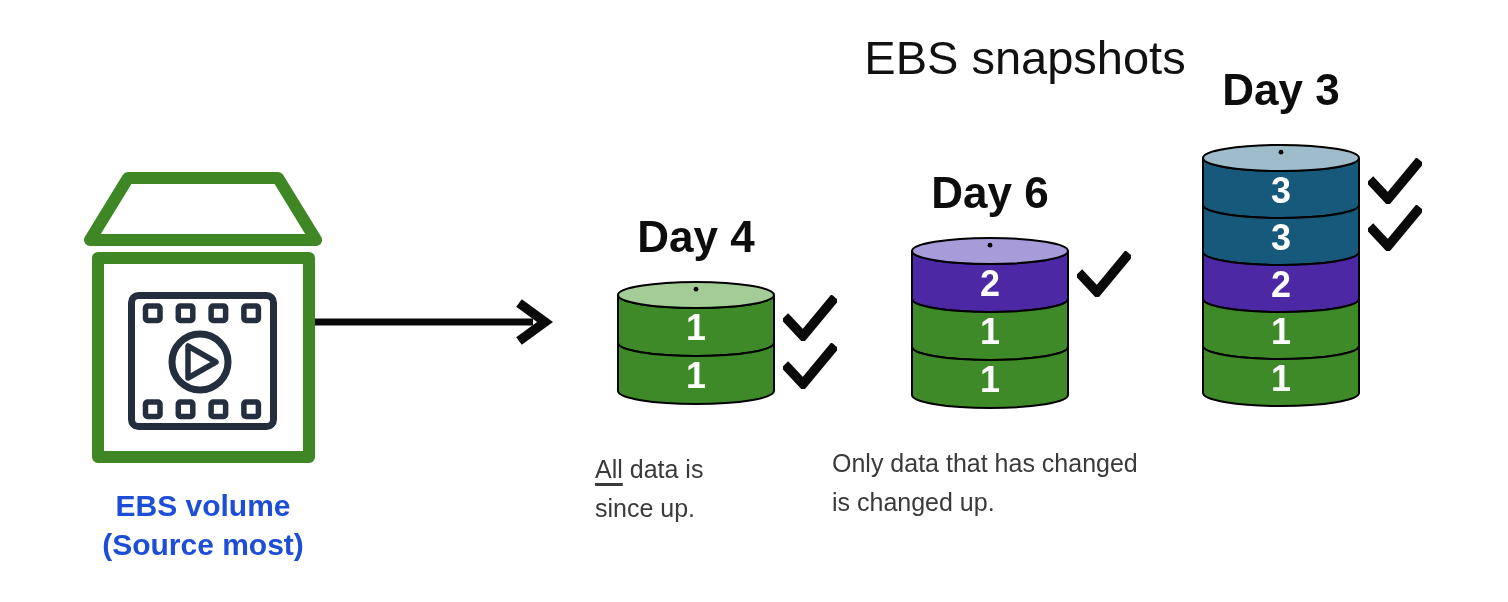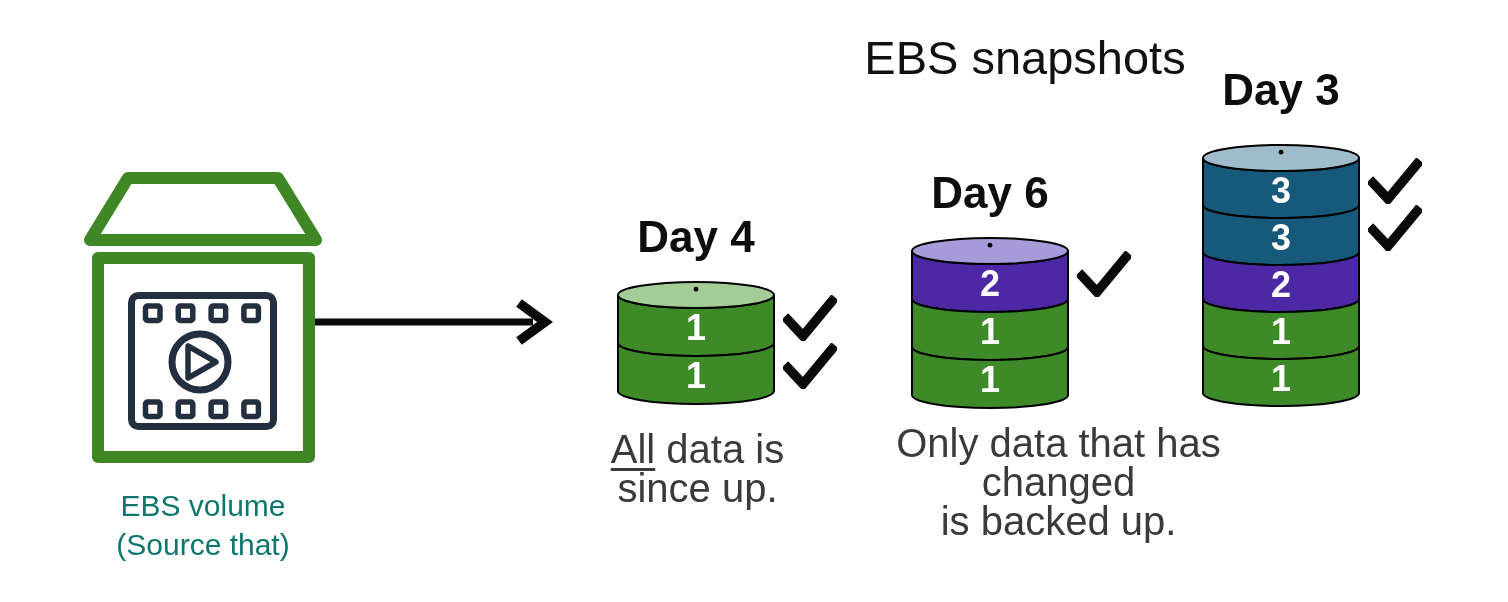--- a/index.html
+++ b/index.html
@@ -8,41 +8,41 @@
 
   .diagram-title{
     position:absolute;left:840px;top:30px;width:370px;
     text-align:center;font-size:47px;font-weight:normal;color:#111;letter-spacing:0;
   }
 
   
   .source-icon{position:absolute;left:84px;top:170px;}
   .source-label{
     position:absolute;left:78px;top:486px;width:250px;text-align:center;
-    font-size:30px;color:#0f766e;line-height:39px;
+    font-size:30px;color:#1d4ed8;line-height:39px;font-weight:bold;
   }
 
   .arrow-svg{position:absolute;left:315px;top:298px;}
 
   
   .stack{position:absolute;width:162px;height:0;}
   .stack-0{left:615px;top:279px;}
   .stack-1{left:909px;top:235px;}
   .stack-2{left:1200px;top:142px;}
   .day-label{
     position:absolute;left:-20px;right:-20px;bottom:17px;text-align:center;
     font-size:44px;font-weight:bold;color:#0d0d0d;white-space:nowrap;
   }
   .stack-2 .day-label{bottom:27px;}
   .check{position:absolute;}
 
   
-  .caption{position:absolute;text-align:center;color:#3a3a3a;font-size:40px;line-height:39px;}
+  .caption{position:absolute;text-align:left;color:#3a3a3a;font-size:25px;line-height:39px;margin-top:20px;}
   .caption-day1{left:595px;top:430px;width:205px;}
-  .caption-incremental{left:856px;top:424px;width:405px;}
+  .caption-incremental{left:832px;top:424px;width:405px;}
   .underline-word{
     text-decoration:underline;
     text-decoration-thickness:2.5px;
     text-underline-offset:5px;
   }
 </style>
 </head>
 <body>
 
 <div class="canvas">
@@ -66,21 +66,21 @@
       <rect x="94.3" y="232" width="14.5" height="14.5" rx="2" stroke-width="5.5"></rect>
       <rect x="127.1" y="232" width="14.5" height="14.5" rx="2" stroke-width="5.5"></rect>
       <rect x="159.9" y="232" width="14.5" height="14.5" rx="2" stroke-width="5.5"></rect>
       <circle cx="116" cy="192" r="28" stroke-width="7"></circle>
       <polygon points="104,176 104,208 132,192" stroke-width="5.5" stroke-linejoin="round"></polygon>
     </g>
   </svg>
 
   <div class="source-label">
     <div>EBS volume</div>
-    <div>(Source that)</div>
+    <div>(Source most)</div>
   </div>
 
   <svg class="arrow-svg" width="238" height="48" viewBox="0 0 238 48">
     <line x1="0" y1="24" x2="218" y2="24" stroke="#0a0a0a" stroke-width="7"></line>
     <polyline points="204,5 230,24 204,43" fill="none" stroke="#0a0a0a" stroke-width="9.5" stroke-linejoin="miter"></polyline>
   </svg>
 
   <div class="stack stack-0">
     <div class="day-label">Day 4</div>
   <svg width="162" height="128" viewBox="-3 -3 162 128">
@@ -130,16 +130,16 @@
         <polyline points="5,25 20,41 49,6" fill="none" stroke="#0a0a0a" stroke-width="9.5" stroke-linecap="square" stroke-linejoin="miter"></polyline>
       </svg></div>
 
   <div class="caption caption-day1">
     <div><span class="underline-word">All</span><span> data is</span></div>
     <div>since up.</div>
   </div>
 
   <div class="caption caption-incremental">
     <div>Only data that has changed</div>
-    <div>is backed up.</div>
+    <div>is changed up.</div>
   </div>
 
 </div>
 
 </body></html>

